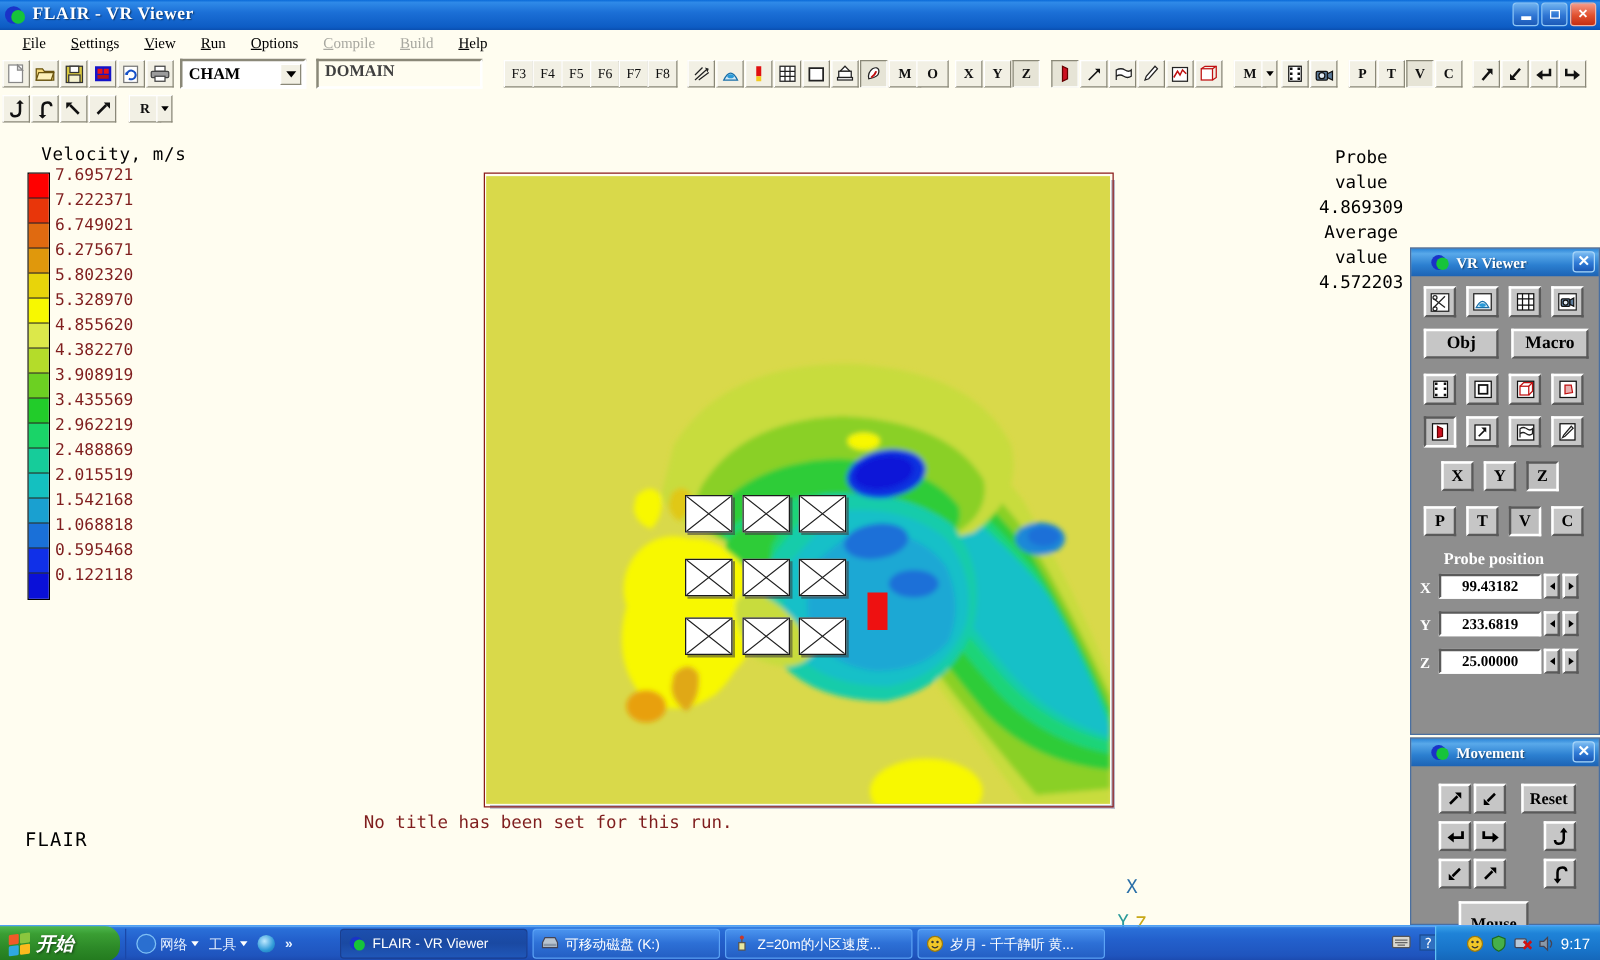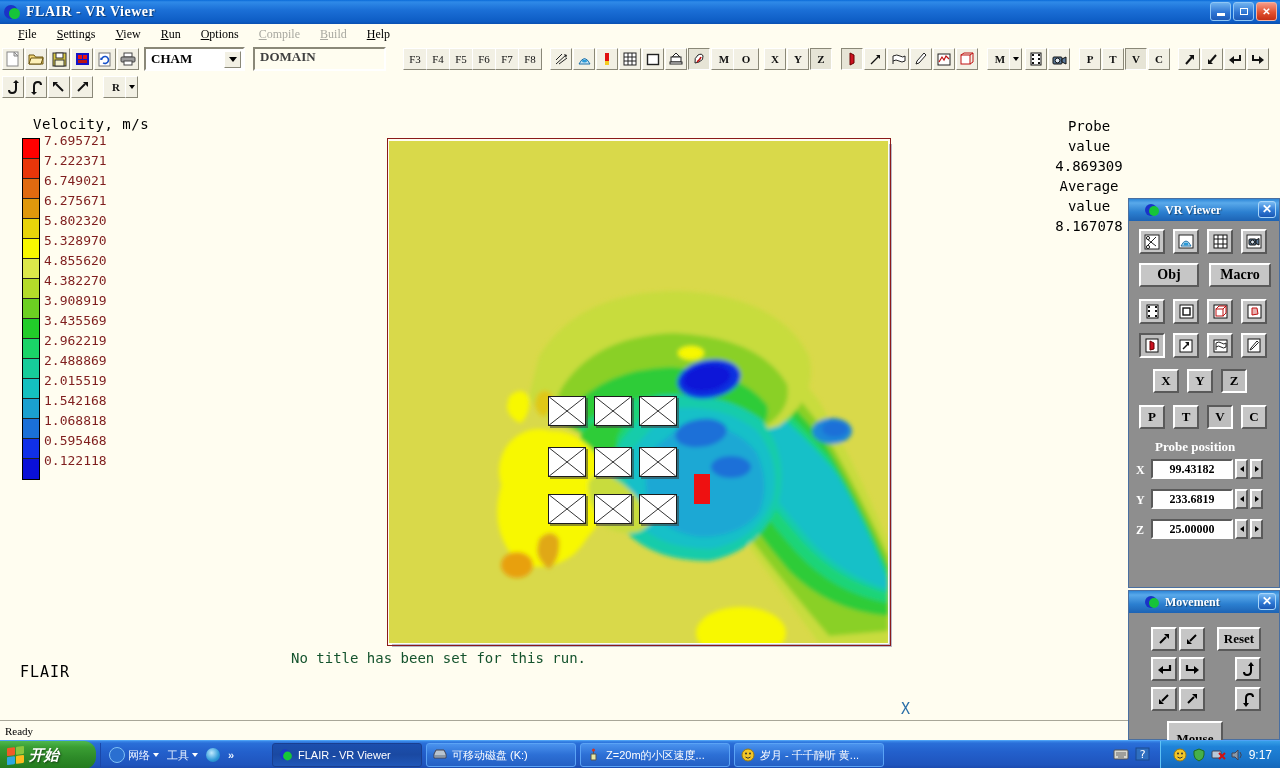--- a/index.html
+++ b/index.html
@@ -101,21 +101,21 @@
   .leg-labels div{
     height:20px;line-height:20px;
     font-family:"DejaVu Sans Mono", monospace;font-size:13px;color:#7f1d1d;
   }
   .flair-label{
     position:absolute;left:20px;top:563px;
     font-family:"DejaVu Sans Mono", monospace;font-size:15px;color:#000;letter-spacing:1px;
   }
   .run-title{
     position:absolute;left:291px;top:550px;
-    font-family:"DejaVu Sans Mono", monospace;font-size:14px;color:#14532d;
+    font-family:"DejaVu Sans Mono", monospace;font-size:14px;color:#7f1d1d;
   }
   .probe-info{position:absolute;left:1050px;top:16px;}
   .probe-info div{
     font-family:"DejaVu Sans Mono", monospace;font-size:14px;color:#000;line-height:20px;
   }
 
   
   .plotframe{
     position:absolute;left:387px;top:38px;width:504px;height:508px;
     border:1px solid #8b1a1a;box-sizing:border-box;
@@ -233,21 +233,21 @@
     display:flex;align-items:center;padding:0 6px;gap:5px;
     color:#fff;font-size:11px;font-family:"Liberation Sans", sans-serif;
     white-space:nowrap;overflow:hidden;
   }
   .taskitem.active{
     background:linear-gradient(180deg,#1c4fae,#1a49a2 48%,#2057b8);
     border-color:#1a3f90;
   }
   .taskitem .ti{width:14px;height:14px;flex:none;position:relative;}
   .tray{
-    position:absolute;right:0;top:0;height:28px;width:120px;
+    position:absolute;right:0;top:0;height:28px;width:132px;
     background:linear-gradient(180deg,#37a0e8 0%,#1f83d8 20%,#1873c8 70%,#1566b8 100%);
     border-left:1px solid #5fc3f5;box-sizing:border-box;
     display:flex;align-items:center;justify-content:flex-end;padding-right:8px;gap:5px;
   }
   .tray .clock{color:#fff;font-size:12px;font-family:"Liberation Sans", sans-serif;}
   .tray .ti{width:14px;height:14px;position:relative;flex:none;}
   .midtray{position:absolute;right:130px;top:6px;display:flex;gap:6px;align-items:center;}
 </style>
 </head>
 <body>
@@ -566,21 +566,21 @@
         <div>1.542168</div>
         <div>1.068818</div>
         <div>0.595468</div>
         <div>0.122118</div>
       </div>
 
     <div class="probe-info">
       <div>Probe value</div>
       <div>4.869309</div>
       <div>Average value</div>
-      <div>8.167078</div>
+      <div>4.572203</div>
     </div>
 
     <div class="plotshadow"></div>
     <div class="plotshadow2"></div>
     <div class="plotframe"></div>
 
     <div class="plotinner">
       <svg width="499" height="502" viewBox="0 0 499 502" preserveAspectRatio="none">
         <defs>
           <filter id="sm">
@@ -687,23 +687,20 @@
         <text x="7" y="14" fill="#2a6fa8" font-size="15" font-family="monospace">X</text>
         <text x="0" y="42" fill="#2a9a9a" font-size="15" font-family="monospace">Y</text>
         <text x="14" y="44" fill="#c8a818" font-size="15" font-family="monospace">Z</text>
       </svg>
     </div>
 
     <div class="flair-label">FLAIR</div>
     <div class="run-title">No title has been set for this run.</div>
   </div>
 
-  <div class="statusbar">
-    <span>Ready</span>
-  </div>
 
   <div class="panel" style="left:1128px;top:198px;width:152px;height:390px">
     <div class="panel-tb">
       <div class="pico">
           <div class="c1"></div>
           <div class="c2"></div>
         </div>
       <div class="ptitle">VR Viewer</div>
       <div class="pclose">✕</div>
     </div>

